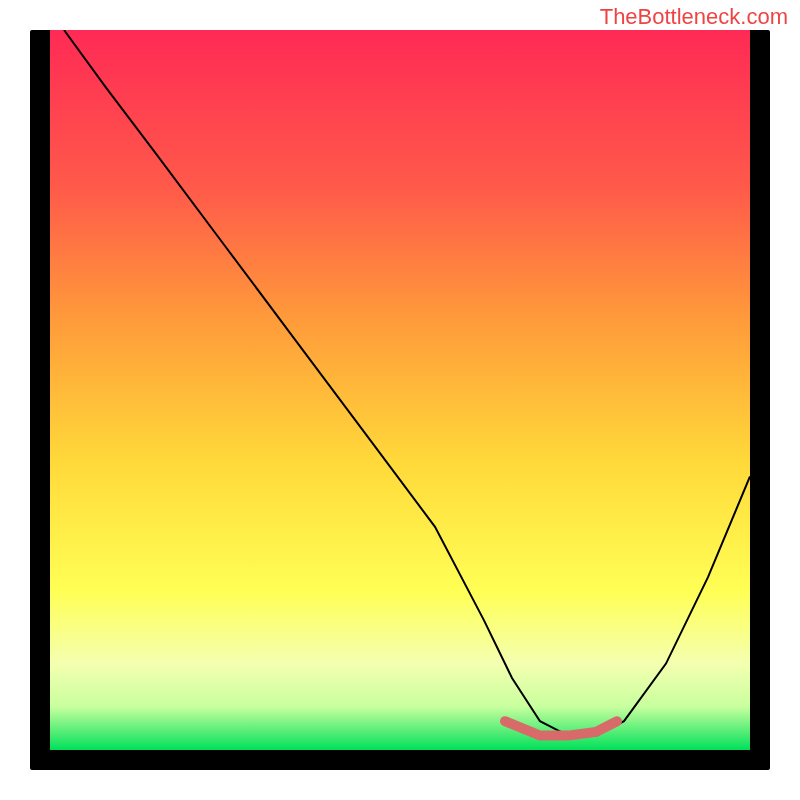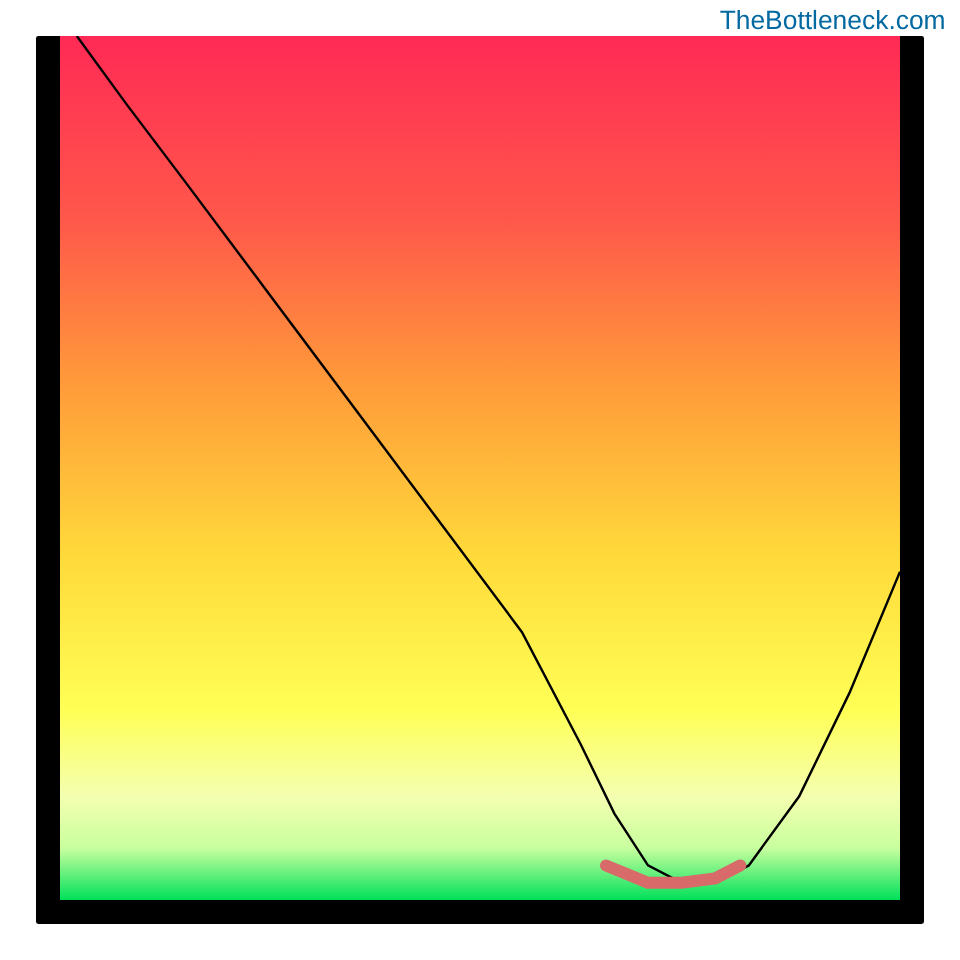--- a/index.html
+++ b/index.html
@@ -10,21 +10,21 @@
     height: 800px;
     position: relative;
     font-family: Arial, Helvetica, sans-serif;
   }
   .watermark {
     position: absolute;
     top: 4px;
     right: 12px;
     font-size: 22px;
     font-weight: 500;
-    color: #0369a1;
+    color: #ef4444;
     z-index: 10;
   }
   .frame {
     position: absolute;
     left: 30px;
     top: 30px;
     width: 740px;
     height: 740px;
     background: #000000;
     border-radius: 2px;

